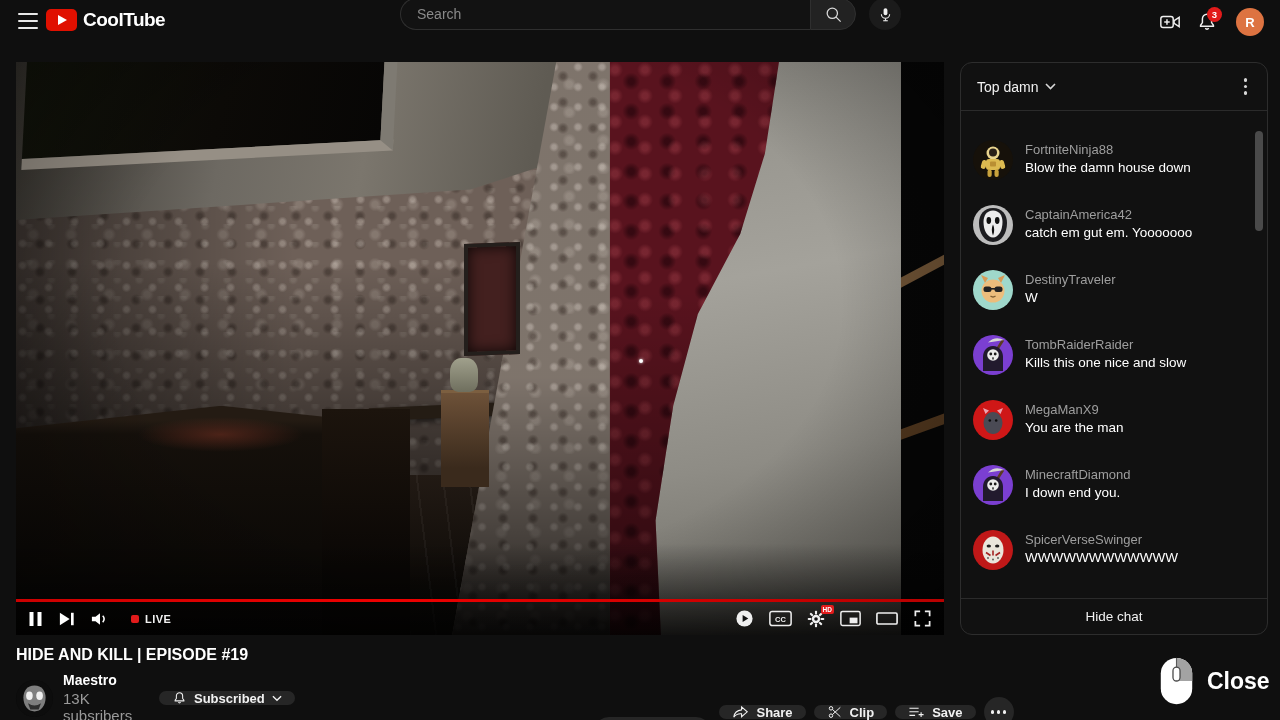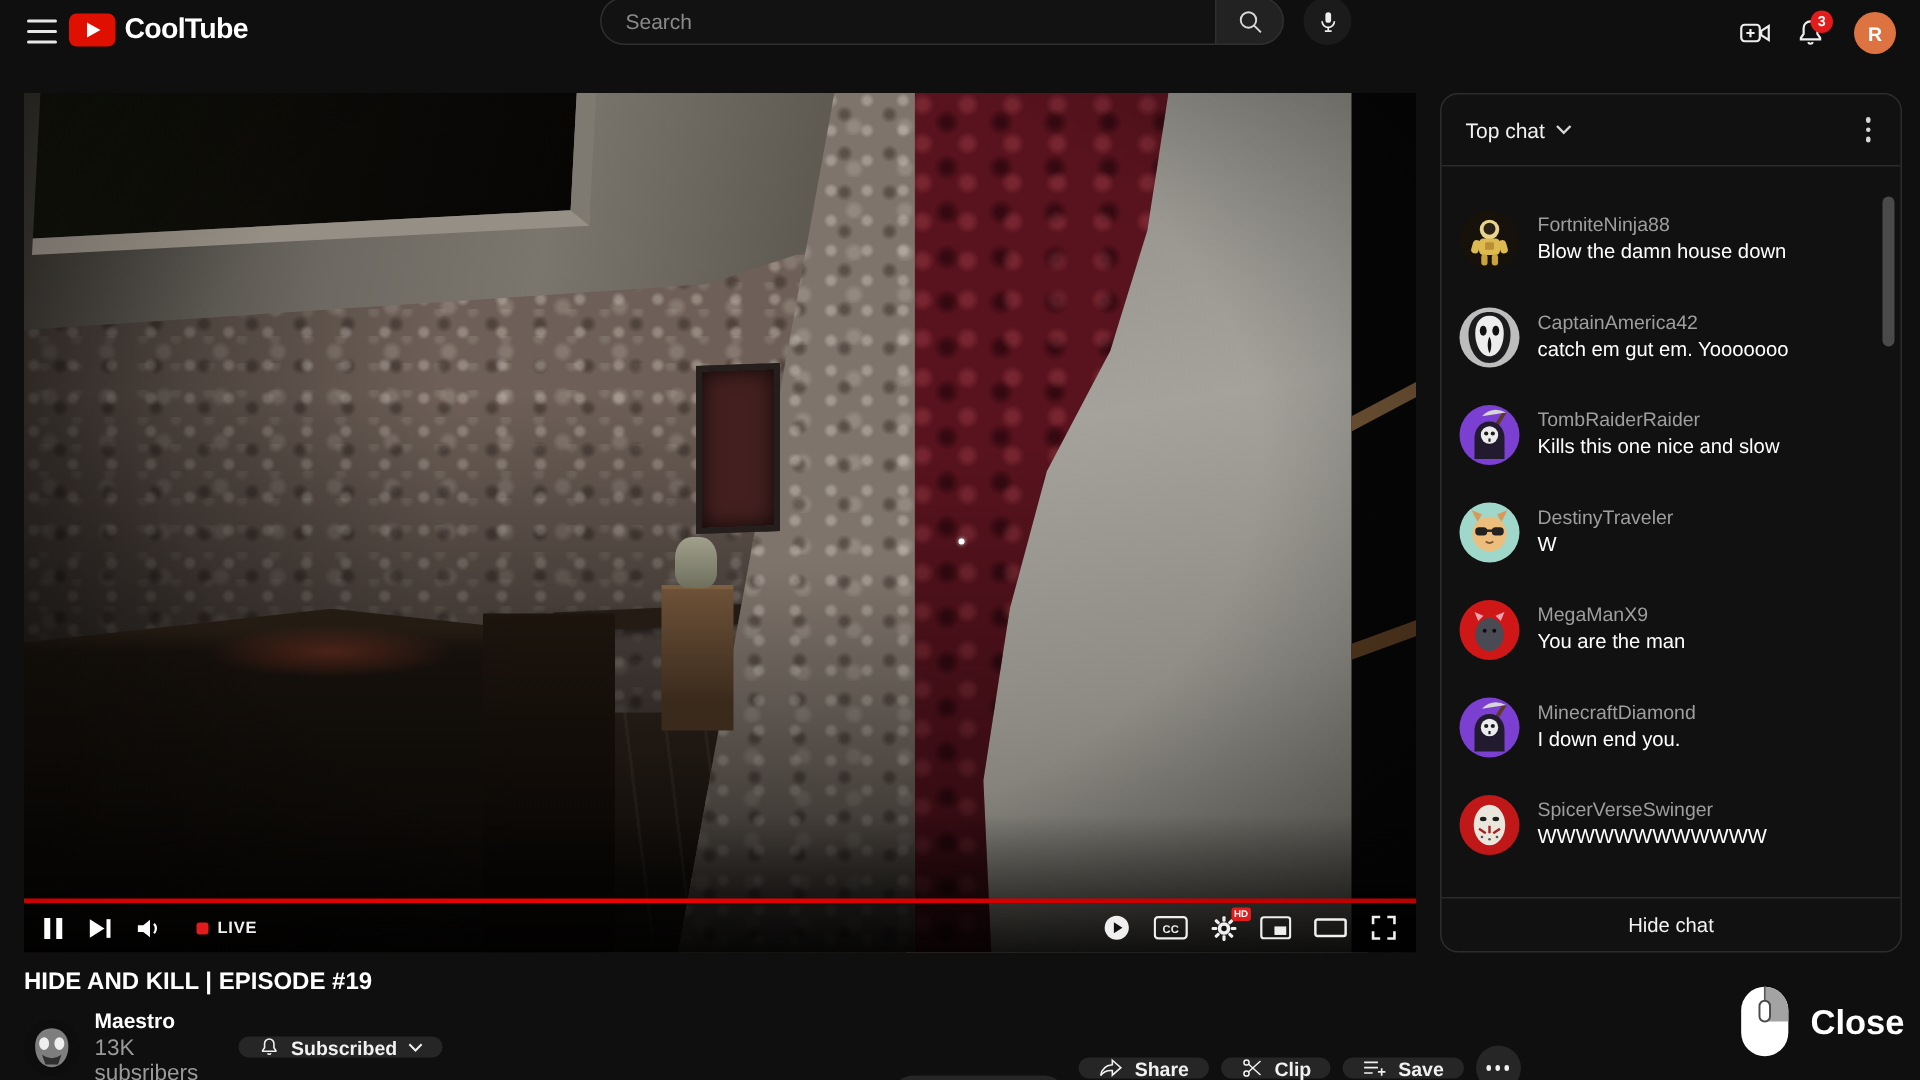--- a/index.html
+++ b/index.html
@@ -284,21 +284,21 @@
             </svg>
         </div>
       </div>
     </div>
   </div>
 </div>
 
 <div class="chat">
   <div class="chat-header">
     <div class="chat-header-label">
-      <span>Top chat</span>
+      <span>Top damn</span>
       <svg width="11" height="7" viewBox="0 0 11 7">
           <path d="M1 1l4.5 4.5L10 1" fill="none" stroke="#d7d7d7" stroke-width="1.6"></path>
         </svg>
     </div>
     <div class="kebab">
         <i></i>
         <i></i>
         <i></i>
       </div>
   </div>
@@ -332,52 +332,52 @@
             <path d="M20 19.5c-1.6 3.2-1.6 7.5 0 11 1.6-3.5 1.6-7.8 0-11z" fill="#101010"></path>
           </svg>
         </div>
     <div class="chat-body">
       <div class="chat-user">CaptainAmerica42</div>
       <div class="chat-text">catch em gut em. Yooooooo</div>
     </div>
   </div>
 
   <div class="chat-msg">
+    <div class="chat-avatar" style="background: rgb(159, 216, 203);">
+          <svg viewBox="0 0 40 40">
+            <path d="M12 13 8 5l7 3z" fill="#d99a55"></path>
+            <path d="M28 13l4-8-7 3z" fill="#d99a55"></path>
+            <circle cx="20" cy="21" r="11.5" fill="#ecbd7c"></circle>
+            <rect x="10.5" y="16.5" width="8" height="5.5" rx="2.5" fill="#222"></rect>
+            <rect x="21.5" y="16.5" width="8" height="5.5" rx="2.5" fill="#222"></rect>
+            <rect x="18" y="18" width="4" height="1.6" fill="#222"></rect>
+            <path d="M17.5 26q2.5 2 5 0" stroke="#7a5a2f" stroke-width="1.3" fill="none"></path>
+          </svg>
+        </div>
+    <div class="chat-body">
+      <div class="chat-user">DestinyTraveler</div>
+      <div class="chat-text">W</div>
+    </div>
+  </div>
+
+  <div class="chat-msg">
     <div class="chat-avatar" style="background: rgb(123, 63, 209);">
           <svg viewBox="0 0 40 40">
             <path d="M30 5 L11 35" stroke="#5a3b22" stroke-width="2.6"></path>
             <path d="M31 5q-9-4.5-16 2.5 9-1.5 16-2.5z" fill="#d6d6d6"></path>
             <path d="M20 11c-6.5 0-10 5.5-10 11v14h20V22c0-5.5-3.5-11-10-11z" fill="#221a2e"></path>
             <circle cx="20" cy="20" r="5.8" fill="#ececec"></circle>
             <circle cx="17.8" cy="19" r="1.4" fill="#1a1a1a"></circle>
             <circle cx="22.2" cy="19" r="1.4" fill="#1a1a1a"></circle>
             <rect x="19.3" y="22.3" width="1.4" height="2.2" fill="#1a1a1a"></rect>
           </svg>
         </div>
     <div class="chat-body">
       <div class="chat-user">TombRaiderRaider</div>
       <div class="chat-text">Kills this one nice and slow</div>
-    </div>
-  </div>
-
-  <div class="chat-msg">
-    <div class="chat-avatar" style="background: rgb(159, 216, 203);">
-          <svg viewBox="0 0 40 40">
-            <path d="M12 13 8 5l7 3z" fill="#d99a55"></path>
-            <path d="M28 13l4-8-7 3z" fill="#d99a55"></path>
-            <circle cx="20" cy="21" r="11.5" fill="#ecbd7c"></circle>
-            <rect x="10.5" y="16.5" width="8" height="5.5" rx="2.5" fill="#222"></rect>
-            <rect x="21.5" y="16.5" width="8" height="5.5" rx="2.5" fill="#222"></rect>
-            <rect x="18" y="18" width="4" height="1.6" fill="#222"></rect>
-            <path d="M17.5 26q2.5 2 5 0" stroke="#7a5a2f" stroke-width="1.3" fill="none"></path>
-          </svg>
-        </div>
-    <div class="chat-body">
-      <div class="chat-user">DestinyTraveler</div>
-      <div class="chat-text">W</div>
     </div>
   </div>
 
   <div class="chat-msg">
     <div class="chat-avatar" style="background: rgb(207, 23, 23);">
           <svg viewBox="0 0 40 40">
             <path d="M12.5 14l-2.5-6 6 2.5z" fill="#eda3b0"></path>
             <path d="M27.5 14l2.5-6-6 2.5z" fill="#eda3b0"></path>
             <ellipse cx="20" cy="23" rx="9.5" ry="11" fill="#4a4a54"></ellipse>
             <circle cx="16.8" cy="20.5" r="1.3" fill="#0d0d0d"></circle>

